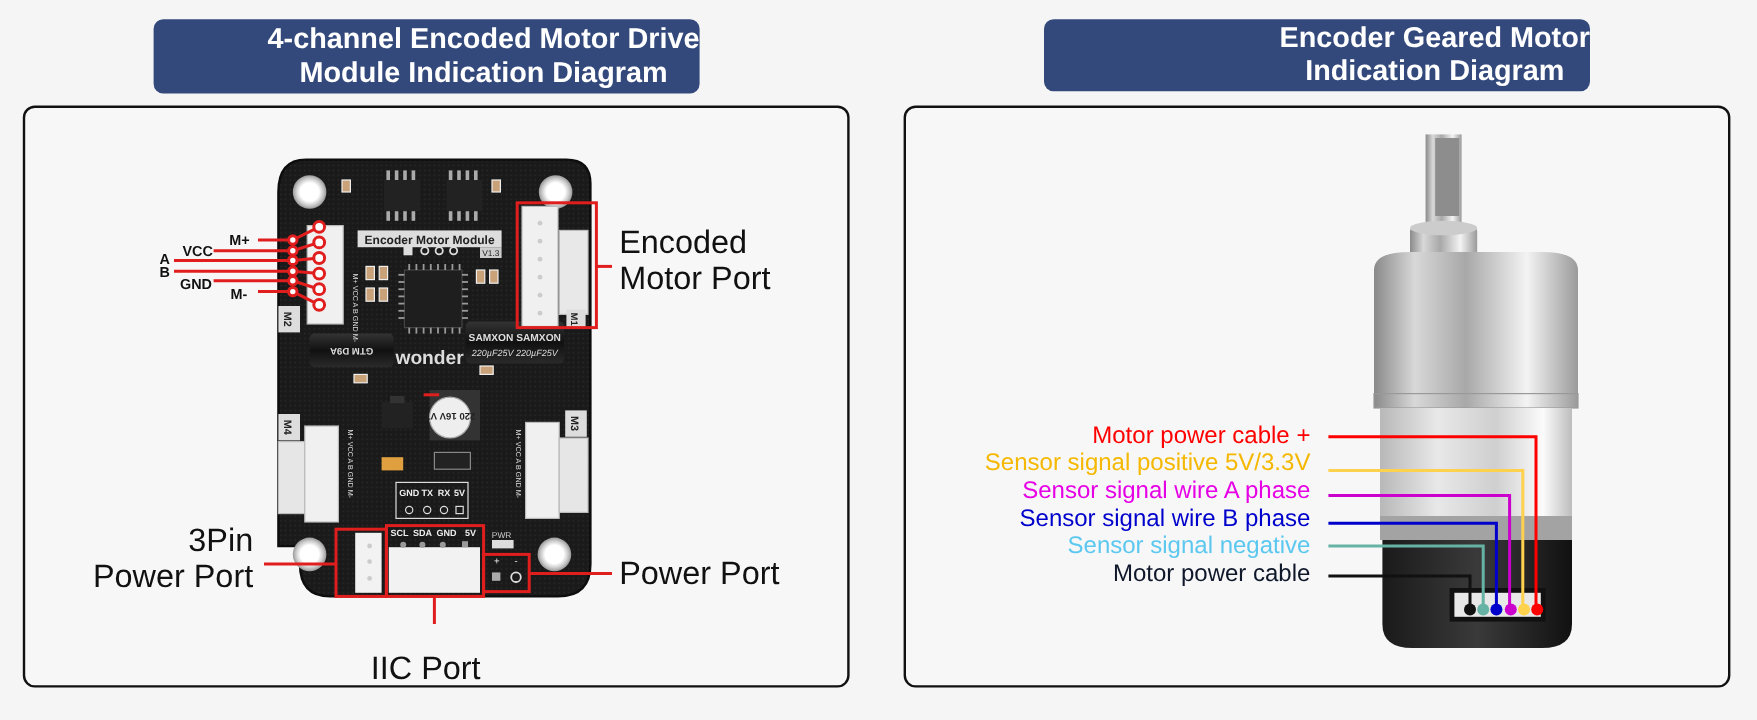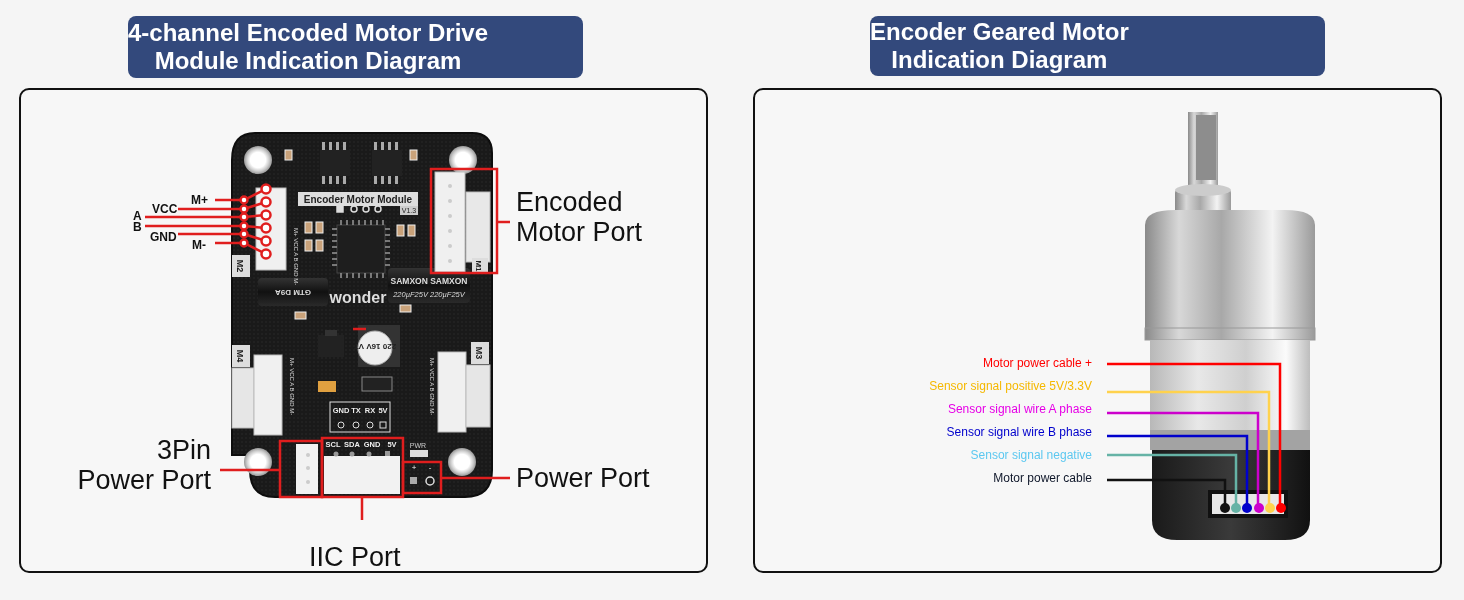--- a/index.html
+++ b/index.html
@@ -1,20 +1,20 @@
 <!DOCTYPE html>
 <html><head>
 <meta charset="utf-8">
 <style>
   html,body{margin:0;padding:0;}
   body{width:1464px;height:600px;background:#f5f5f5;position:relative;overflow:hidden;font-family:"Liberation Sans","DejaVu Sans",sans-serif;}
-  .title-badge{position:absolute;background:#33497c;color:#fff;border-radius:8px;text-align:center;font-weight:bold;font-size:24px;line-height:28px;display:flex;align-items:center;justify-content:flex-start;}
+  .title-badge{position:absolute;background:#33497c;color:#fff;border-radius:8px;text-align:center;font-weight:bold;font-size:24px;line-height:28px;display:flex;align-items:center;justify-content:flex-end;}
   .panel{position:absolute;border:2.5px solid #111;border-radius:10px;background:#f7f7f7;box-sizing:border-box;}
   .lbl{position:absolute;color:#111;font-size:27px;line-height:30px;white-space:nowrap;}
-  .wire-lbl{position:absolute;right:0;font-size:12px;line-height:23px;white-space:nowrap;text-align:right;}
+  .wire-lbl{position:absolute;right:0;font-size:20px;line-height:23px;white-space:nowrap;text-align:right;}
   .pin-lbl{position:absolute;font-size:12px;color:#111;font-weight:bold;white-space:nowrap;}
   svg text{font-family:"Liberation Sans","DejaVu Sans",sans-serif;}
 </style>
 </head>
 <body>
 
 <div class="title-badge" style="left:128px;top:16px;width:455px;height:62px;">
   <div>
     <div>4-channel Encoded Motor Drive</div>
     <div>Module Indication Diagram</div>

